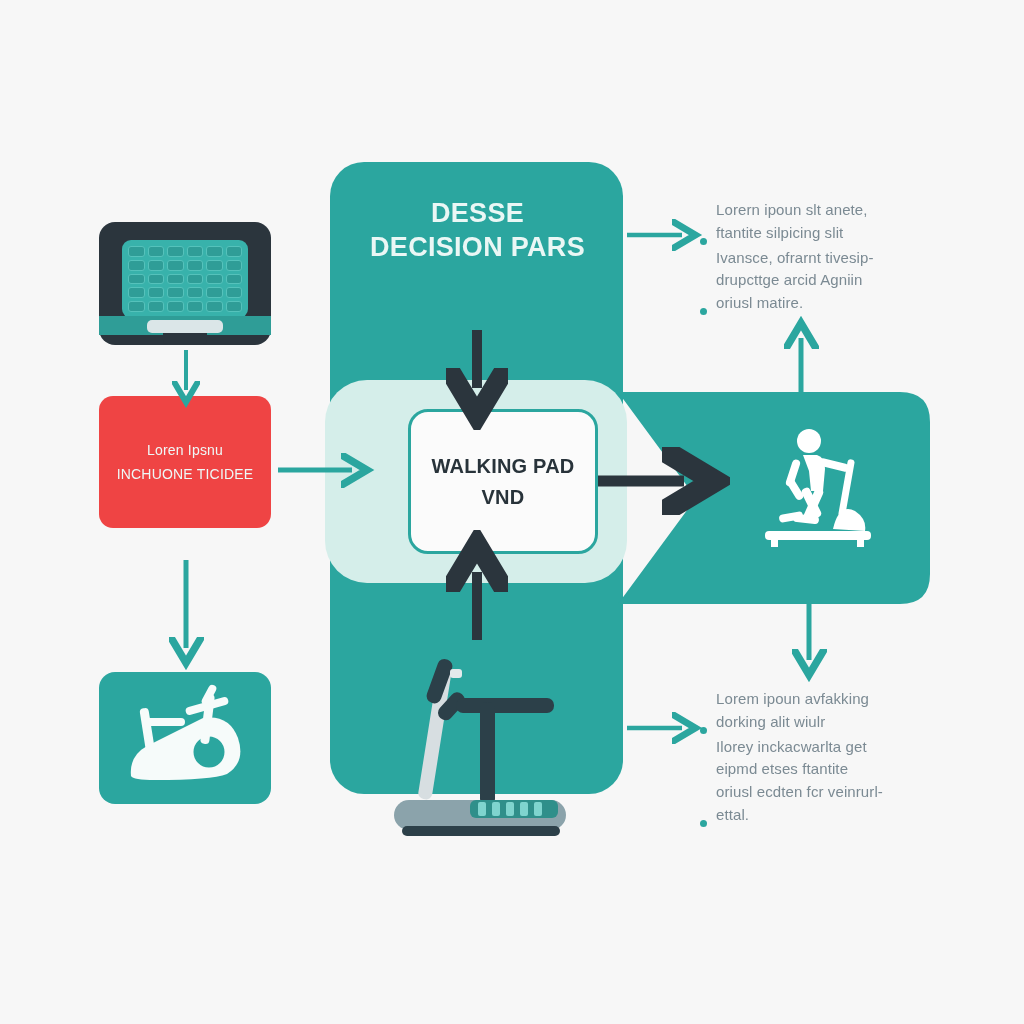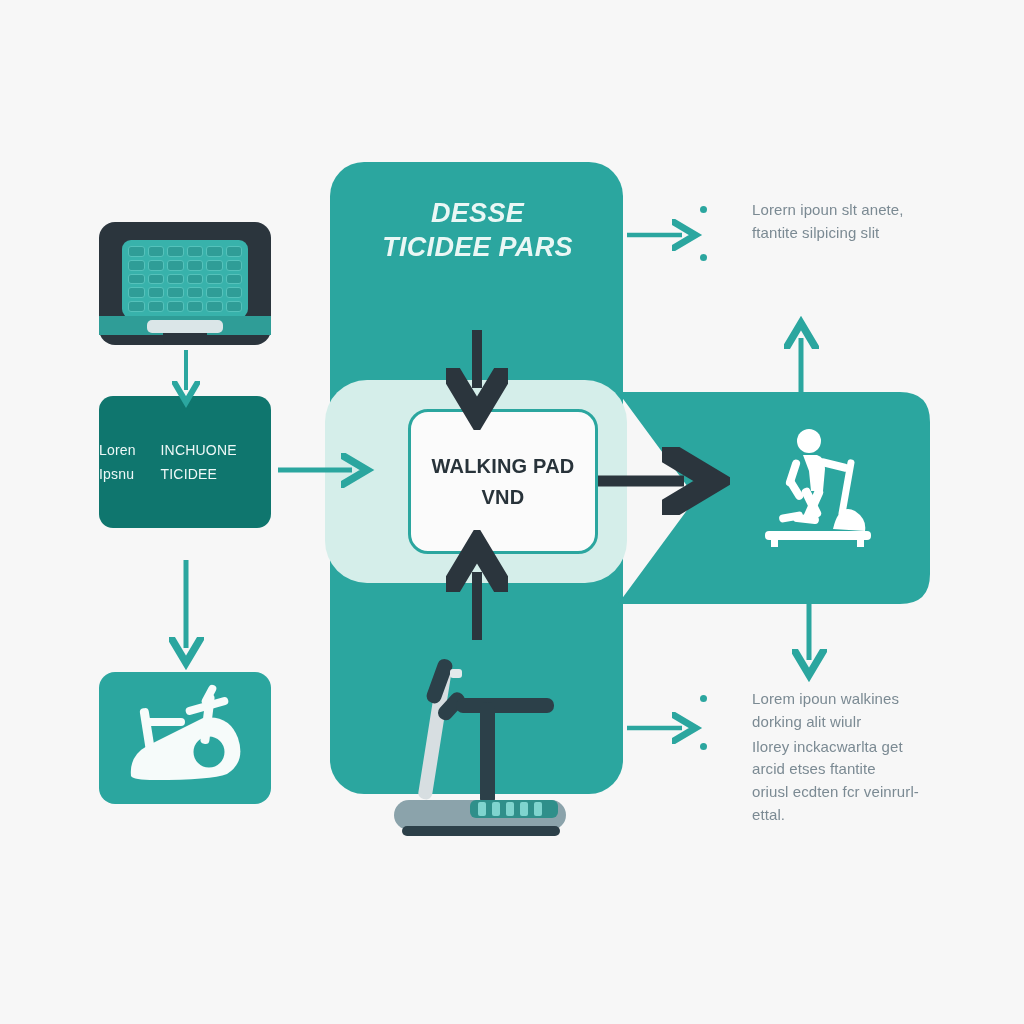--- a/index.html
+++ b/index.html
@@ -31,21 +31,20 @@
   }
   .center-title {
     left: 345px; top: 196px;
     width: 265px;
     text-align: center;
     color: #eaf7f5;
     font-weight: bold;
     font-size: 27px;
     line-height: 1.27;
     letter-spacing: 0.3px;
-    font-style: italic;
   }
 
   
   .mint-band {
     left: 325px; top: 380px;
     width: 302px; height: 203px;
     background: #d5eeea;
     border-radius: 42px;
   }
 
@@ -118,27 +117,27 @@
     left: 163px; top: 333px;
     width: 44px; height: 11px;
     background: #2b353d;
     border-radius: 0 0 4px 4px;
   }
 
   
   .left-box {
     left: 99px; top: 396px;
     width: 172px; height: 132px;
-    background: #0f766e;
+    background: #ef4444;
     border-radius: 14px;
     display: flex;
-    flex-direction: row;
+    flex-direction: column;
     align-items: center;
     justify-content: center;
-    text-align: left;
+    text-align: center;
   }
   .left-box-line {
     color: #eef8f7;
     font-size: 14px;
     line-height: 1.75;
     letter-spacing: 0.2px;
   }
 
   
   .bike-card {
@@ -159,23 +158,22 @@
     left: 386px; top: 650px;
     width: 192px; height: 196px;
   }
 
   
   .bullets { width: 238px; }
   .bullets.top    { left: 700px; top: 199px; }
   .bullets.bottom { left: 700px; top: 688px; }
   .bullet-row {
     display: flex;
-    align-items: flex-start;
+    align-items: flex-end;
     margin-bottom: 2px;
-    gap: 36px;
   }
   .bullet-dot {
     width: 7px; height: 7px;
     border-radius: 50%;
     background: #2ba69f;
     margin-top: 7px;
     margin-right: 9px;
     flex: 0 0 auto;
   }
   .bullet-text {
@@ -194,21 +192,21 @@
 </style>
 </head>
 <body>
 
 <div id="canvas">
 
   <div class="abs center-panel"></div>
 
   <div class="abs center-title">
     <div>DESSE</div>
-    <div>TICIDEE PARS</div>
+    <div>DECISION PARS</div>
   </div>
 
   <div class="abs chevron-wrap">
     <svg width="312" height="212" viewBox="0 0 312 212">
       <path d="M0,0 L282,0 Q312,0 312,30 L312,182 Q312,212 282,212 L0,212 L78,106 Z" fill="#2ba69f"></path>
     </svg>
   </div>
 
   <div class="abs mint-band"></div>
 
@@ -316,36 +314,41 @@
   <div class="abs bullets top">
     <div class="bullet-row">
       <span class="bullet-dot"></span>
       <span class="bullet-text">
         <span>Lorern ipoun slt anete,</span><br>
         <span>ftantite silpicing slit</span>
       </span>
     </div>
     <div class="bullet-row">
       <span class="bullet-dot"></span>
+      <span class="bullet-text">
+        <span>Ivansce, ofrarnt tivesip-</span><br>
+        <span>drupcttge arcid Agniin</span><br>
+        <span>oriusl matire.</span>
+      </span>
     </div>
   </div>
 
   <div class="abs bullets bottom">
     <div class="bullet-row">
       <span class="bullet-dot"></span>
       <span class="bullet-text">
-        <span>Lorem ipoun walkines</span><br>
+        <span>Lorem ipoun avfakking</span><br>
         <span>dorking alit wiulr</span>
       </span>
     </div>
     <div class="bullet-row">
       <span class="bullet-dot"></span>
       <span class="bullet-text">
         <span>Ilorey inckacwarlta get</span><br>
-        <span>arcid etses ftantite</span><br>
+        <span>eipmd etses ftantite</span><br>
         <span>oriusl ecdten fcr veinrurl-</span><br>
         <span>ettal.</span>
       </span>
     </div>
   </div>
 
   <svg class="abs arrow-layer" viewBox="0 0 1024 1024">
     <defs>
       <marker id="tealHead" markerWidth="7" markerHeight="7" refX="2.2" refY="3.5" orient="auto">
         <path d="M0.3,0.6 L5.2,3.5 L0.3,6.4" fill="none" stroke="#2ba69f" stroke-width="1.5" stroke-linecap="square" stroke-linejoin="miter"></path>

